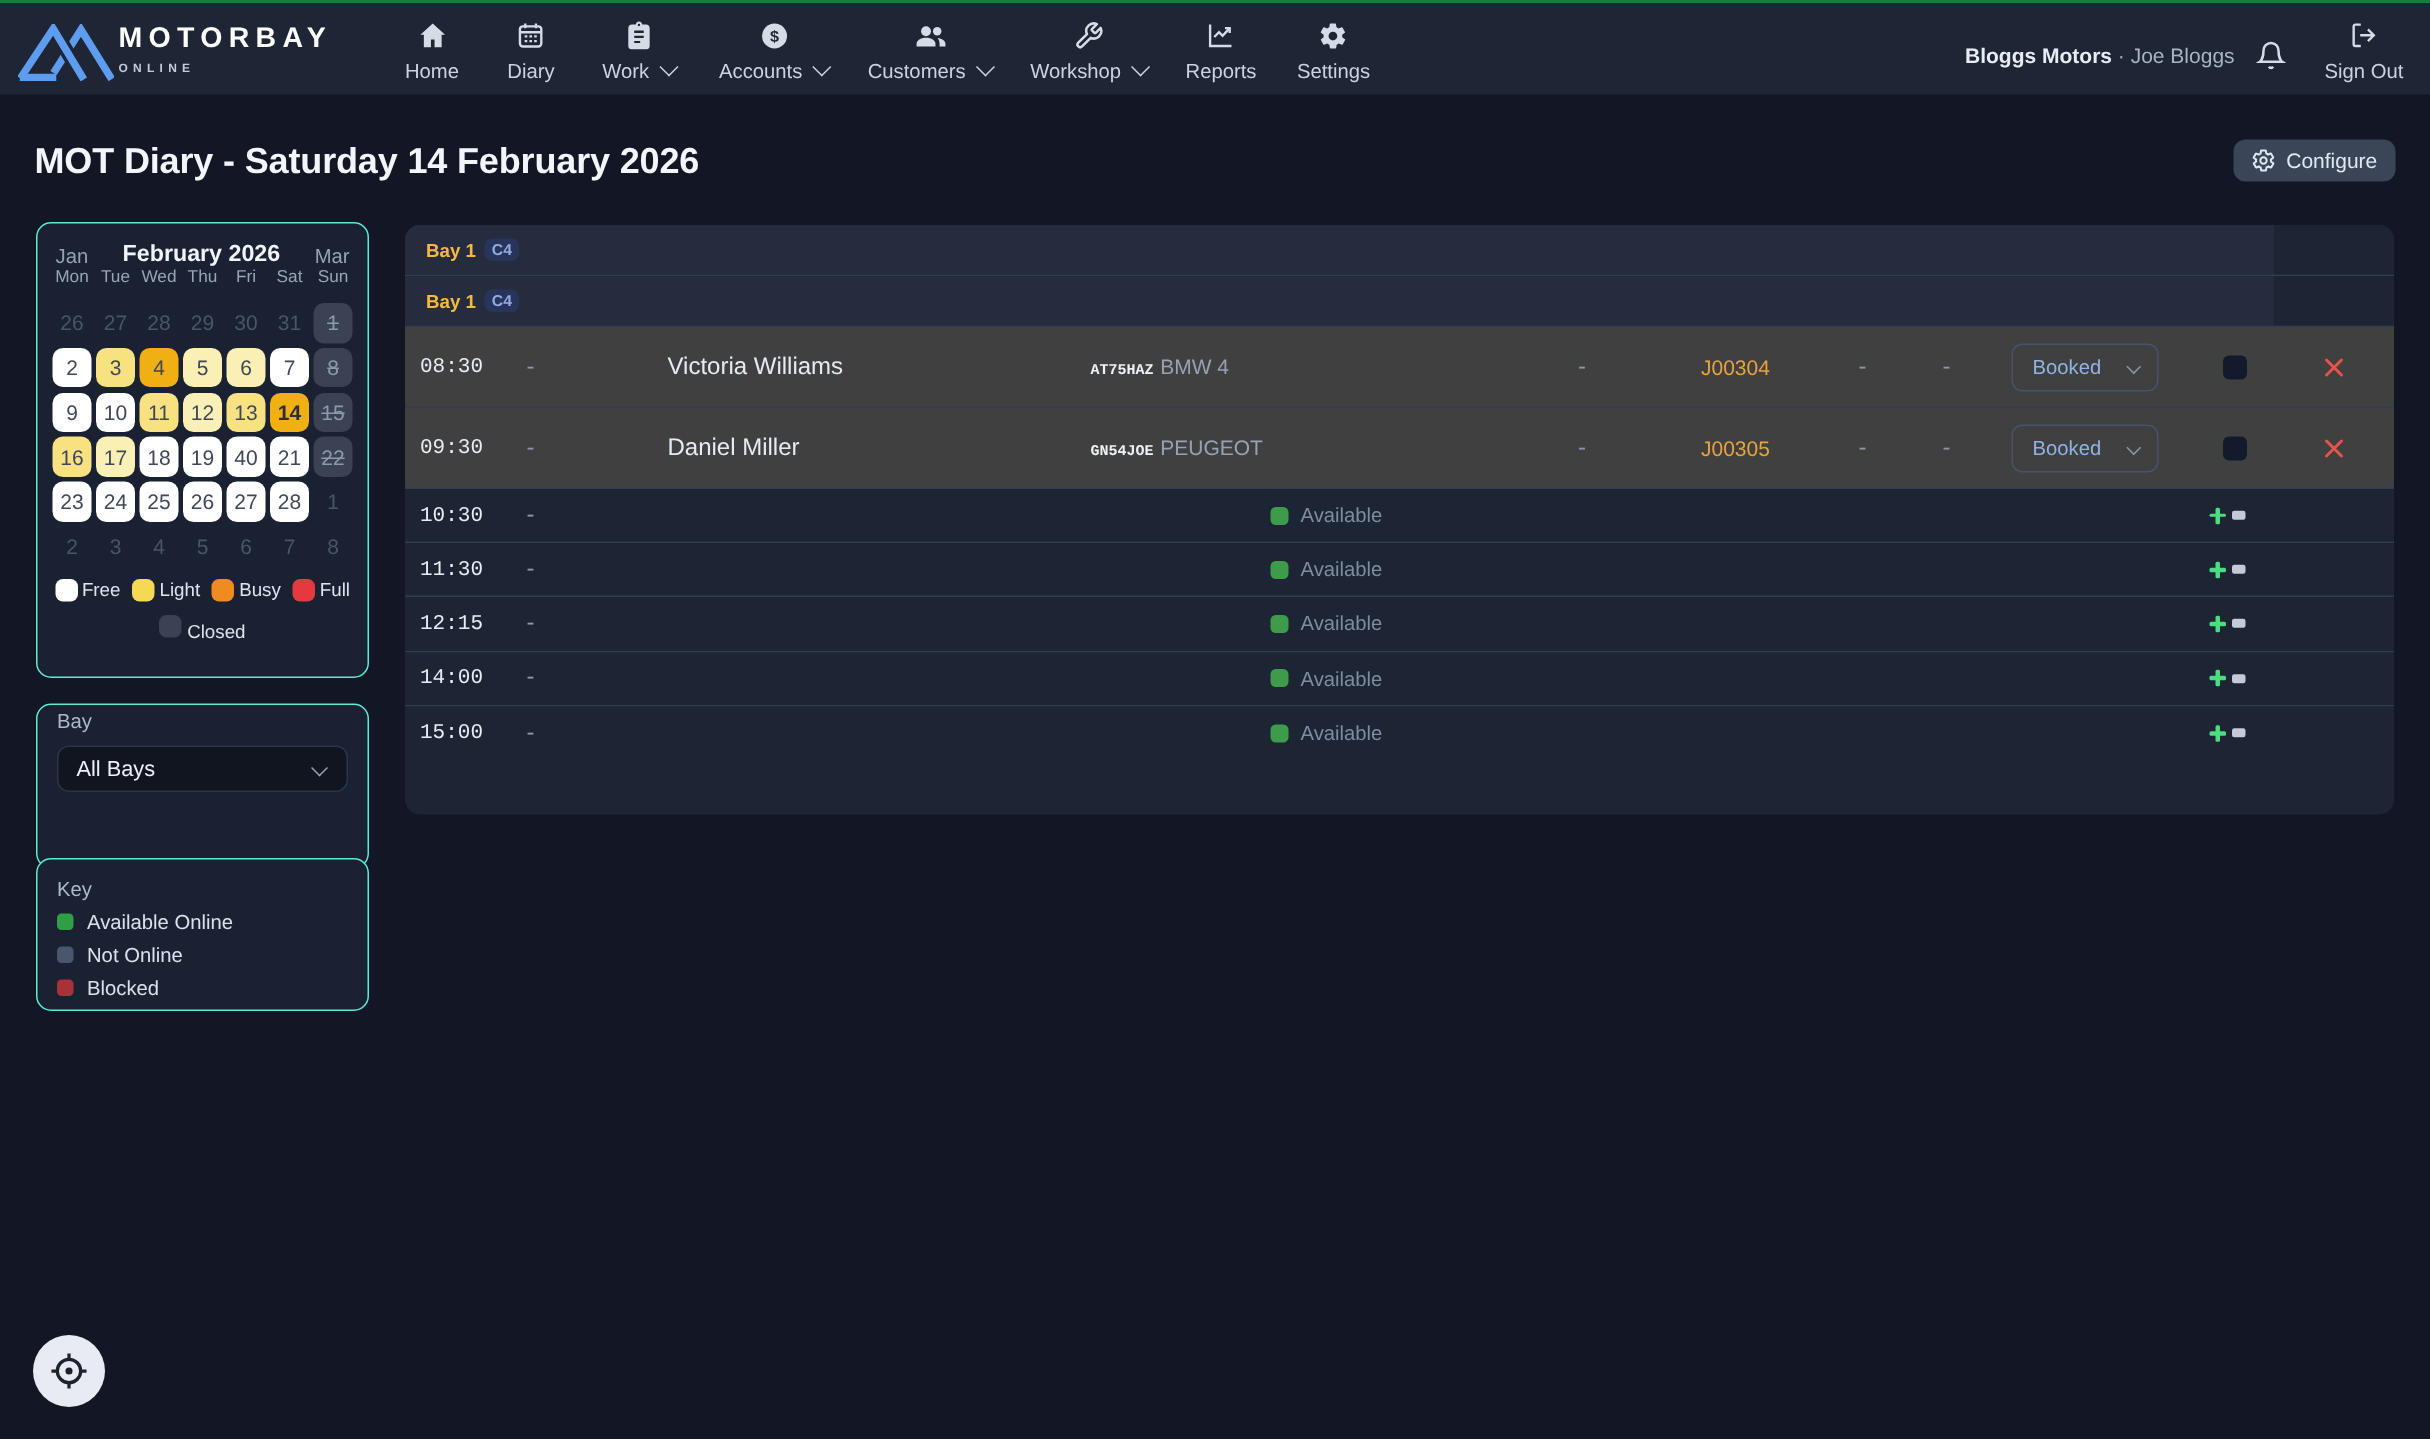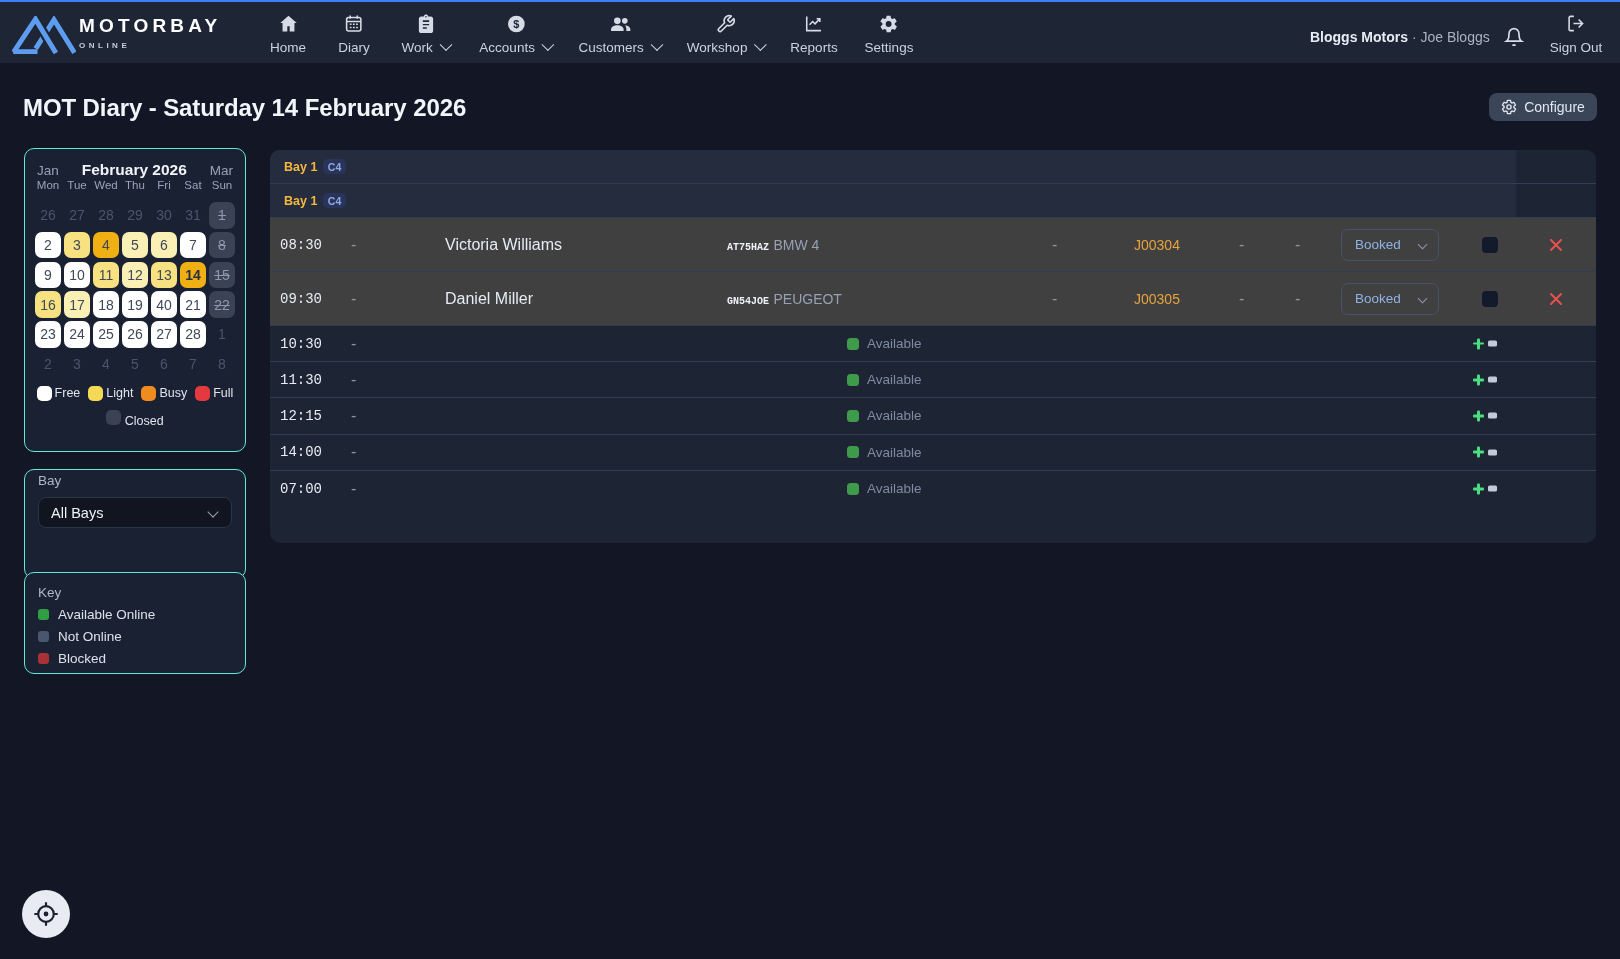--- a/index.html
+++ b/index.html
@@ -1,19 +1,19 @@
 <!DOCTYPE html>
 <html><head>
 <meta charset="utf-8">
 <style>
   * { margin:0; padding:0; box-sizing:border-box; }
   html,body { width:1620px; height:959px; overflow:hidden; }
   body { background:#131725; font-family:"Liberation Sans", sans-serif; color:#e5eaf3; }
   
-  .topnav { position:absolute; left:0; top:0; width:1620px; height:63px; background:#1e2535; border-top:2px solid #3b82f6; }
+  .topnav { position:absolute; left:0; top:0; width:1620px; height:63px; background:#1e2535; border-top:2px solid #15803d; }
   .logo { position:absolute; }
   .logotext { position:absolute; left:79px; top:13px; }
   .logotext .main { font-size:19px; font-weight:bold; letter-spacing:4.2px; color:#fff; }
   .logotext .sub { font-size:8px; letter-spacing:3.5px; color:#c5ccd9; margin-top:4px; font-weight:bold; }
   .navitem { position:absolute; top:13px; text-align:center; transform:translateX(-50%); color:#ccd3df; }
   .navitem .ico { height:21px; display:flex; align-items:center; justify-content:center; }
   .navitem .lbl { font-size:13.5px; margin-top:6px; white-space:nowrap; }
   .chev { display:inline-block; width:9px; height:9px; border-right:1.6px solid #ccd3df; border-bottom:1.6px solid #ccd3df; transform:rotate(45deg) translate(-2px,-2px); margin-left:5px; }
   .acctrow { position:absolute; top:5px; height:63px; display:flex; align-items:center; }
   
@@ -419,21 +419,21 @@
           <span class="gdot"></span>
           <span class="availtxt">Available</span>
         </div>
       </div>
     <div class="pm">
         <span class="plus"></span>
         <span class="mblk"></span>
       </div>
   </div>
   <div class="trow availrow">
-    <div class="c-time">07:00</div>
+    <div class="c-time">15:00</div>
       <div class="c-name dash">-</div>
       <div class="c-cust"></div>
     <div class="c-veh" style="margin-left:120px; width:206px;">
         <div class="avail">
           <span class="gdot"></span>
           <span class="availtxt">Available</span>
         </div>
       </div>
     <div class="pm">
         <span class="plus"></span>

